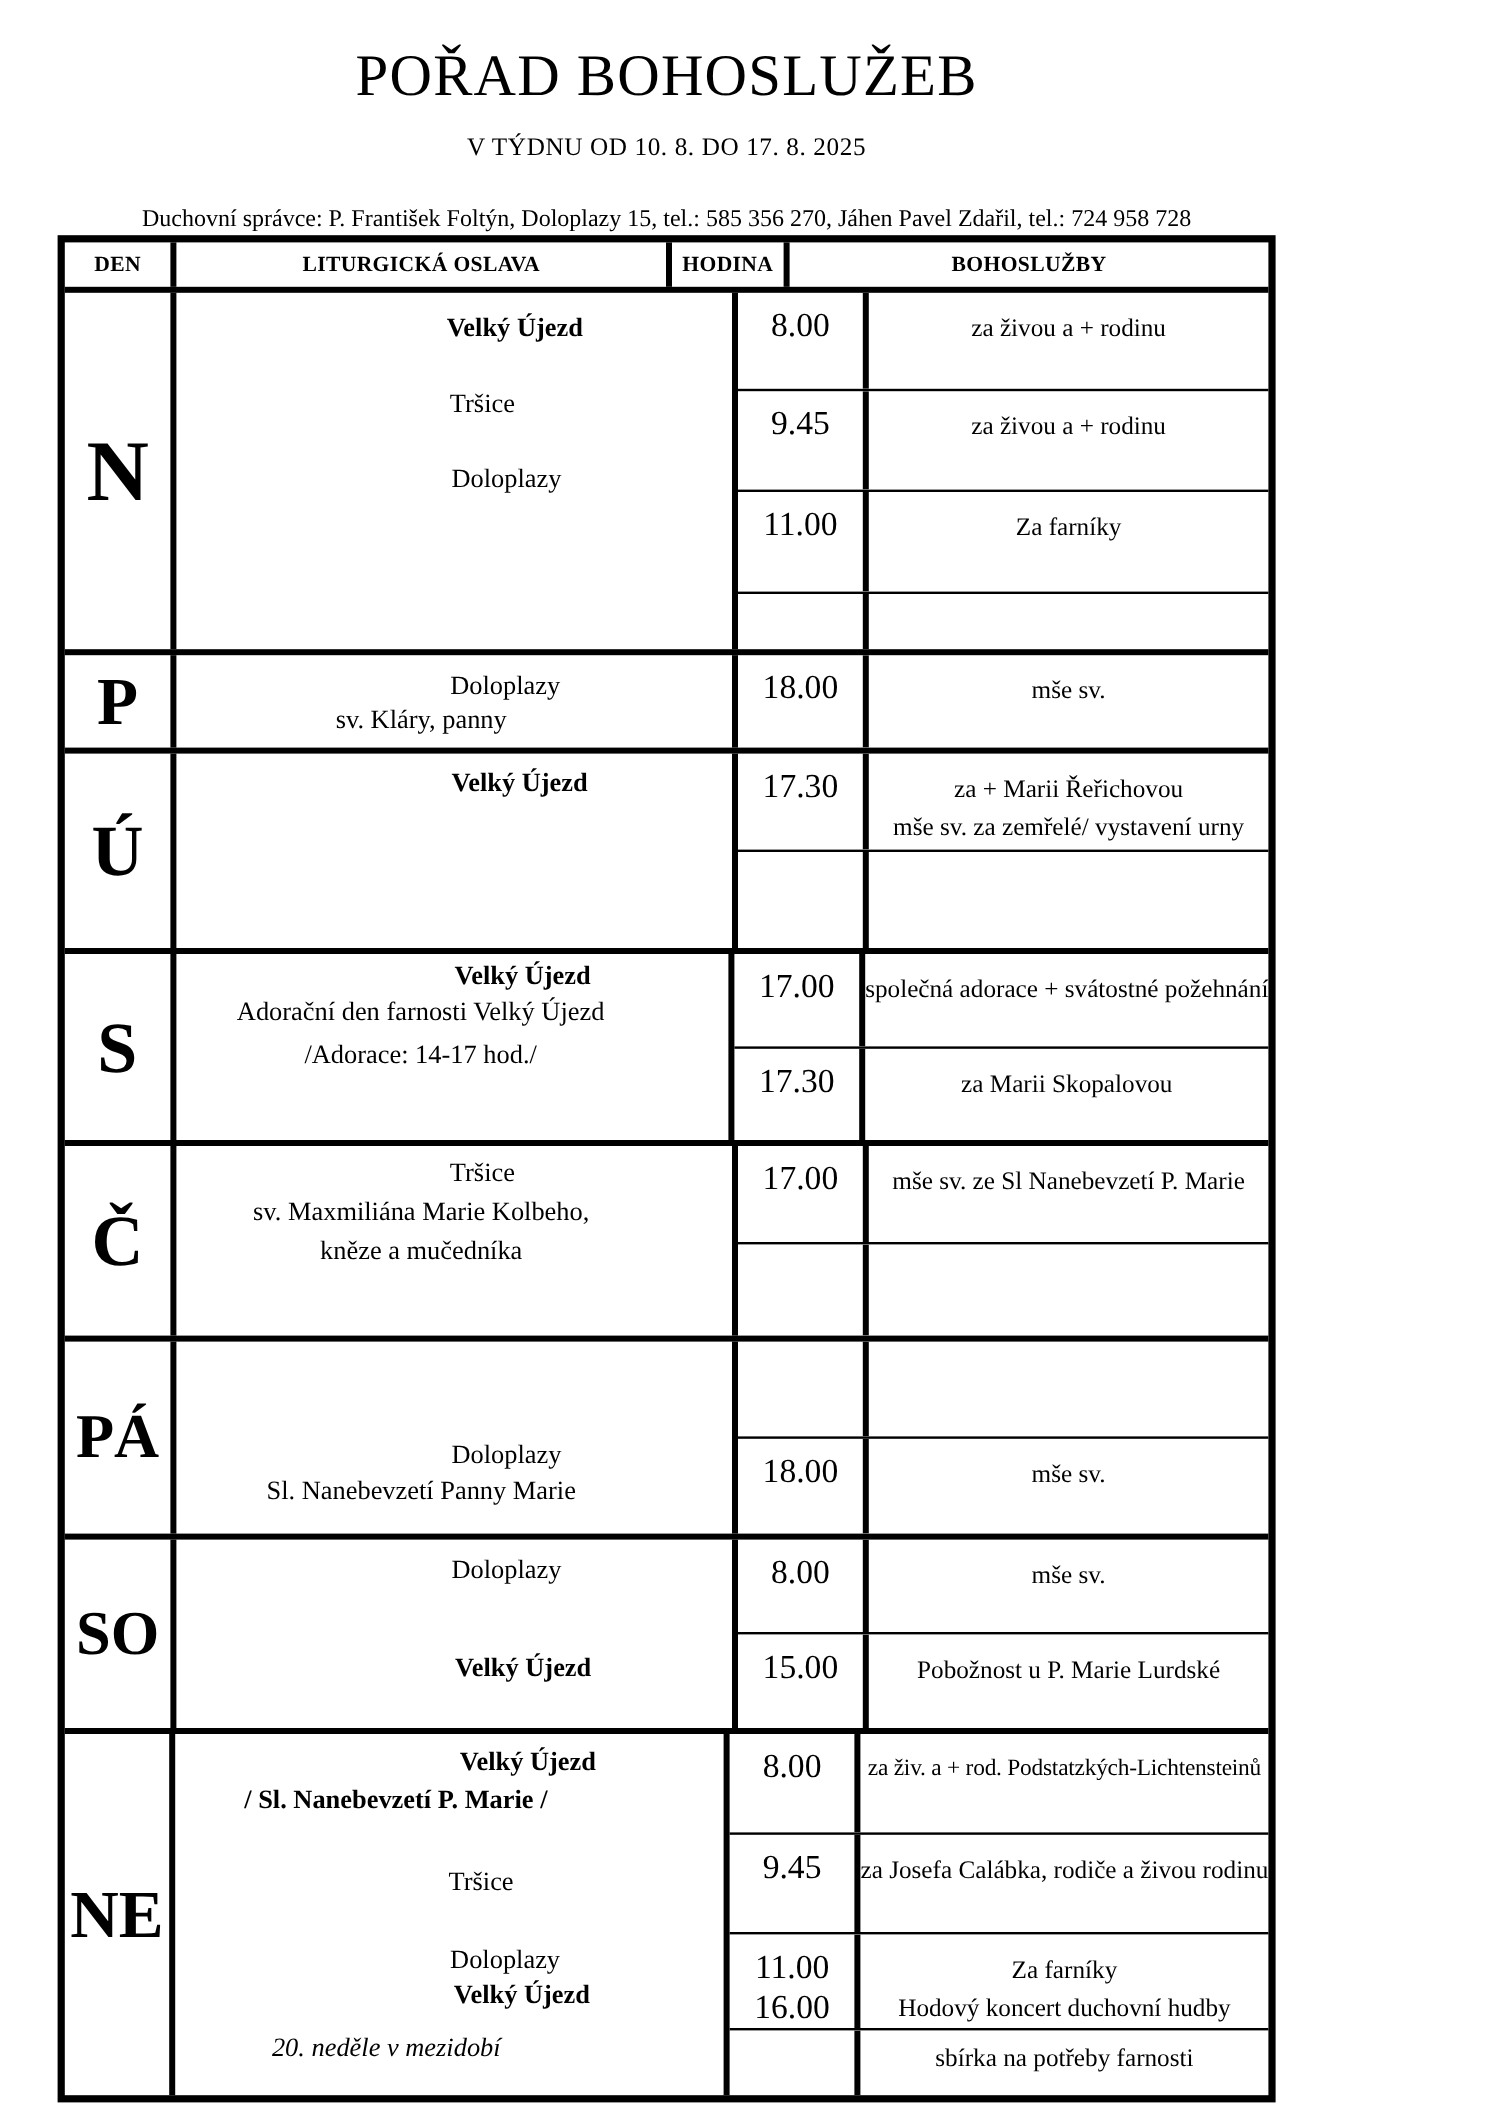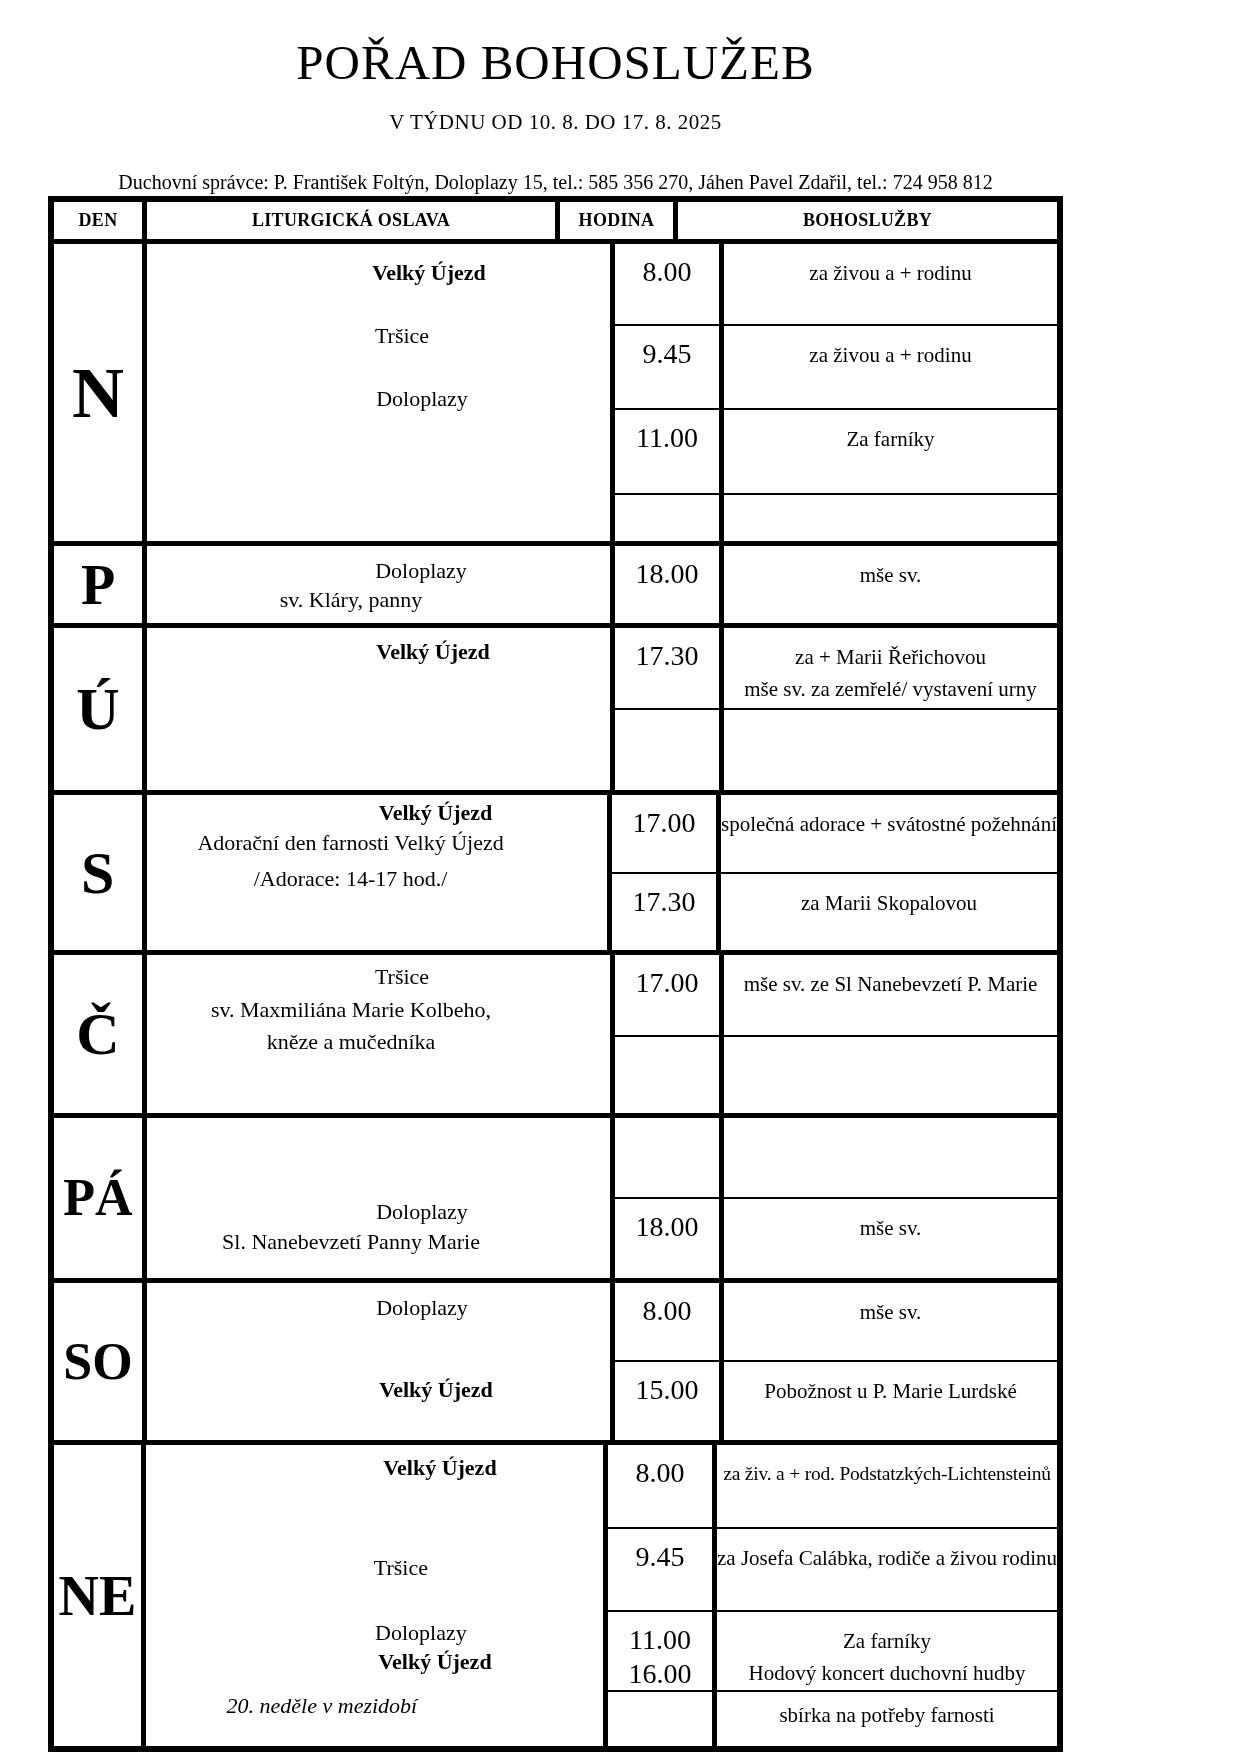--- a/index.html
+++ b/index.html
@@ -15,21 +15,21 @@
   }
   .subtitle{text-align:center;font-size:21px;margin-top:20px;line-height:24px;letter-spacing:0.5px;}
   .contact{text-align:center;font-size:20px;margin-top:37px;margin-bottom:3px;white-space:nowrap;line-height:22px;}
   .schedule{border:6px solid #000;width:1015px;box-sizing:border-box;background:#fff;}
   
   .thead{display:flex;height:37px;border-bottom:5px solid #000;}
   .th{display:flex;align-items:center;justify-content:center;
       font-weight:bold;font-size:18px;letter-spacing:0.3px;box-sizing:border-box;}
   .w-den{width:93px;border-right:5px solid #000;}
   .w-oslava{width:413px;border-right:5px solid #000;}
-  .w-hodina{width:118px;border-right:5px solid #000;}
+  .w-hodina{width:98px;border-right:5px solid #000;}
   .w-sluzby{flex:1;}
   
   .section{display:flex;border-top:5px solid #000;}
   .section:first-of-type{border-top:none;}
   .day-cell{width:93px;border-right:5px solid #000;box-sizing:border-box;
       display:flex;align-items:center;justify-content:center;}
   .day-letter{font-weight:bold;line-height:1;}
   .section[data-day="N"]  .day-letter{font-size:72px;}
   .section[data-day="P"]  .day-letter{font-size:56px;}
   .section[data-day="Ú"]  .day-letter{font-size:60px;}
@@ -58,21 +58,21 @@
   .subrow.short .hour-cell{padding-top:5px;}
   .slu-line{font-size:21px;line-height:32px;white-space:nowrap;max-width:100%;}
   .slu-line.long{font-size:19.5px;letter-spacing:-0.2px;}
 </style>
 </head>
 <body>
 
 <div class="page">
   <h1 class="title">POŘAD BOHOSLUŽEB</h1>
   <div class="subtitle">V TÝDNU OD 10. 8. DO 17. 8. 2025</div>
-  <div class="contact">Duchovní správce: P. František Foltýn, Doloplazy 15, tel.: 585 356 270, Jáhen Pavel Zdařil, tel.: 724 958 812</div>
+  <div class="contact">Duchovní správce: P. František Foltýn, Doloplazy 15, tel.: 585 356 270, Jáhen Pavel Zdařil, tel.: 724 958 728</div>
 
   <div class="schedule">
     <div class="thead">
       <div class="th w-den">DEN</div>
       <div class="th w-oslava">LITURGICKÁ OSLAVA</div>
       <div class="th w-hodina">HODINA</div>
       <div class="th w-sluzby">BOHOSLUŽBY</div>
     </div>
     <div id="sections">
         <div class="section" data-day="N">
@@ -258,20 +258,21 @@
               </div>
             </div>
           </div>
         </div>
         <div class="section" data-day="NE">
           <div class="day-cell">
             <div class="day-letter">NE</div>
           </div>
           <div class="oslava-cell">
             <div class="oslava-line b" style="top: 23px; margin-left: 90px;">Velký Újezd</div>
+            <div class="oslava-line b" style="top: 55px; margin-left: -20px;">/ Sl. Nanebevzetí P. Marie /</div>
             <div class="oslava-line" style="top: 123px; margin-left: 51px;">Tršice</div>
             <div class="oslava-line" style="top: 188px; margin-left: 71px;">Doloplazy</div>
             <div class="oslava-line b" style="top: 217px; margin-left: 85px;">Velký Újezd</div>
             <div class="oslava-line i" style="top: 261px; margin-left: -28px;">20. neděle v mezidobí</div>
           </div>
           <div class="rows">
             <div class="subrow" style="height: 82px;">
               <div class="hour-cell">
                 <div class="hour-line">8.00</div>
               </div>

